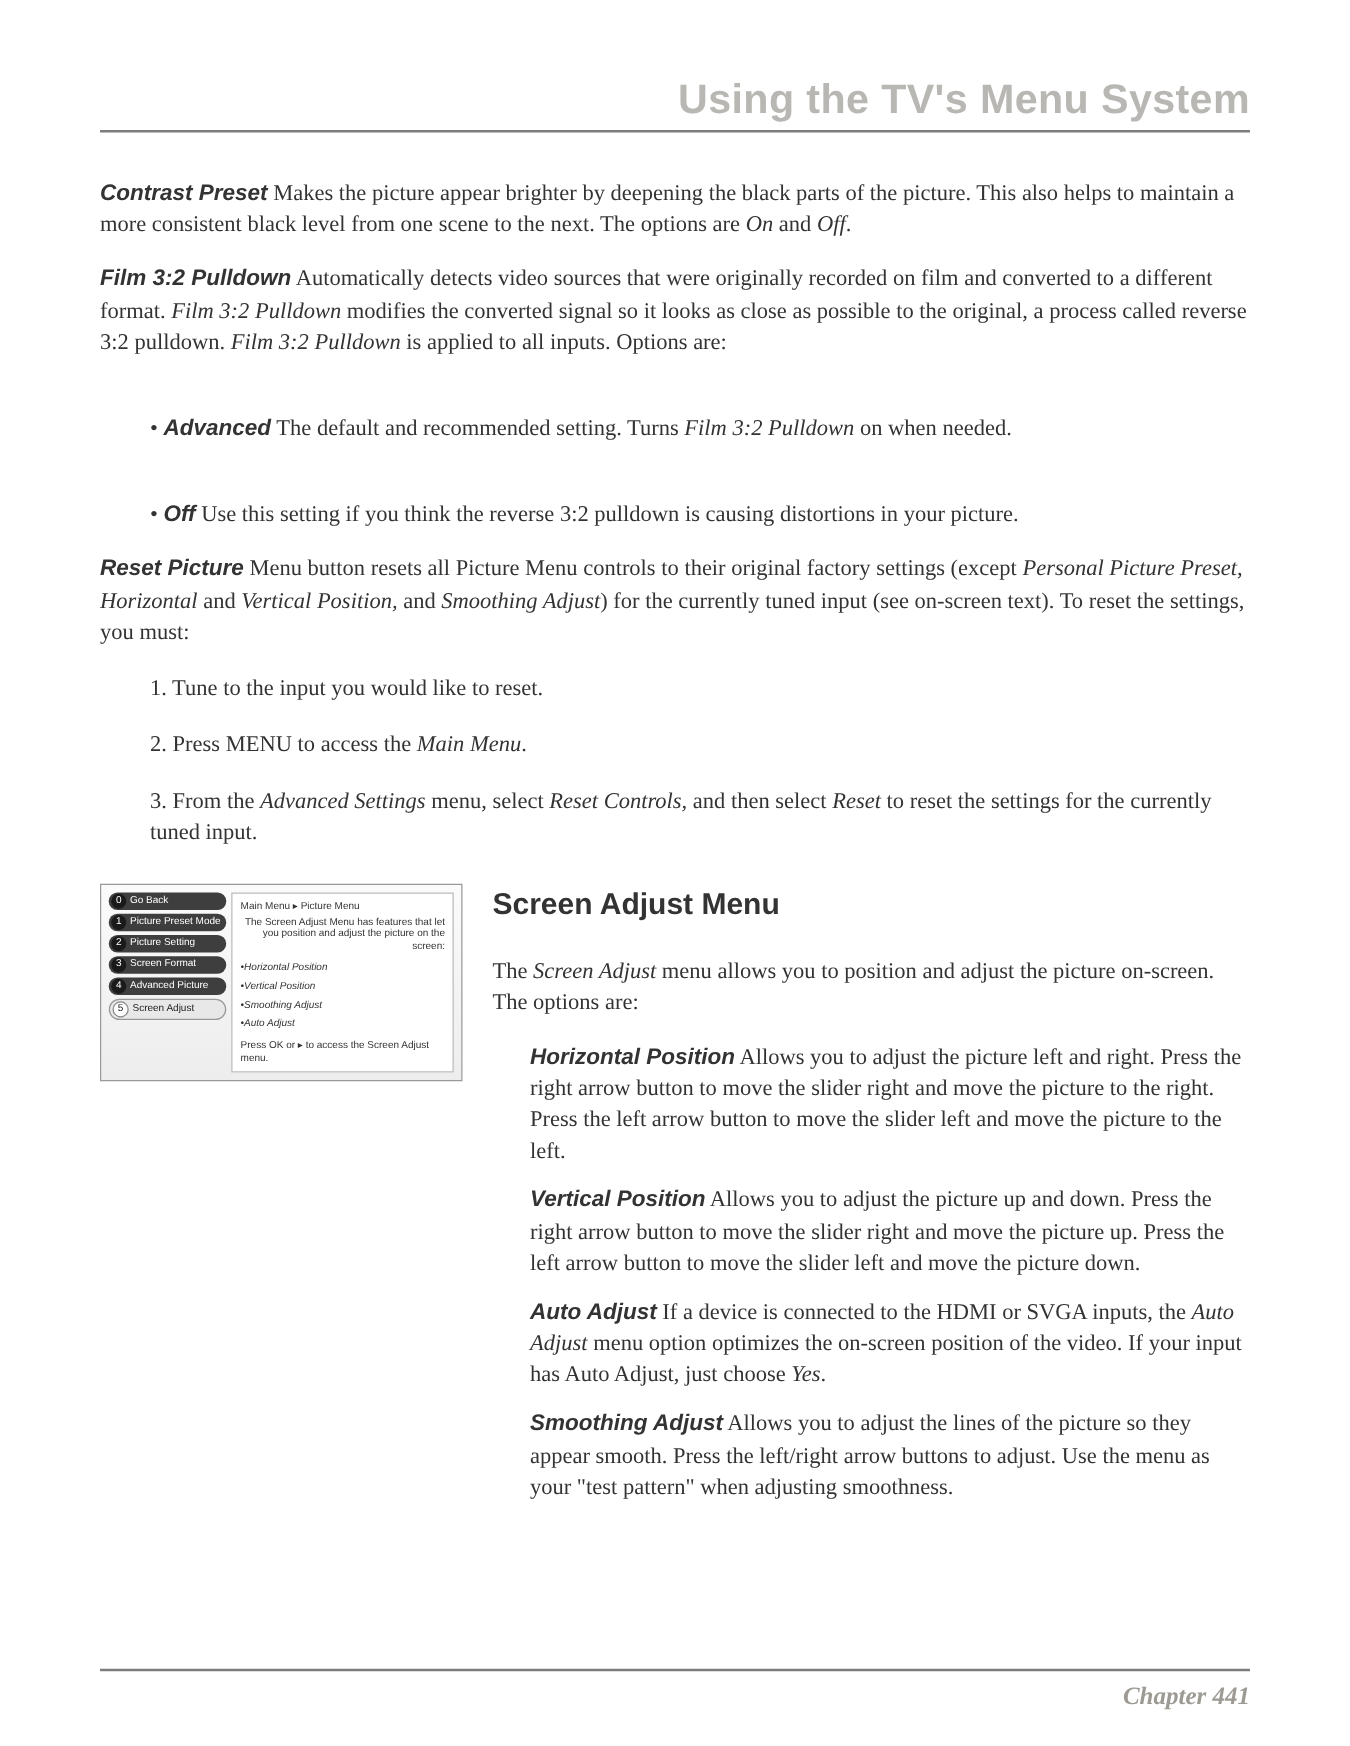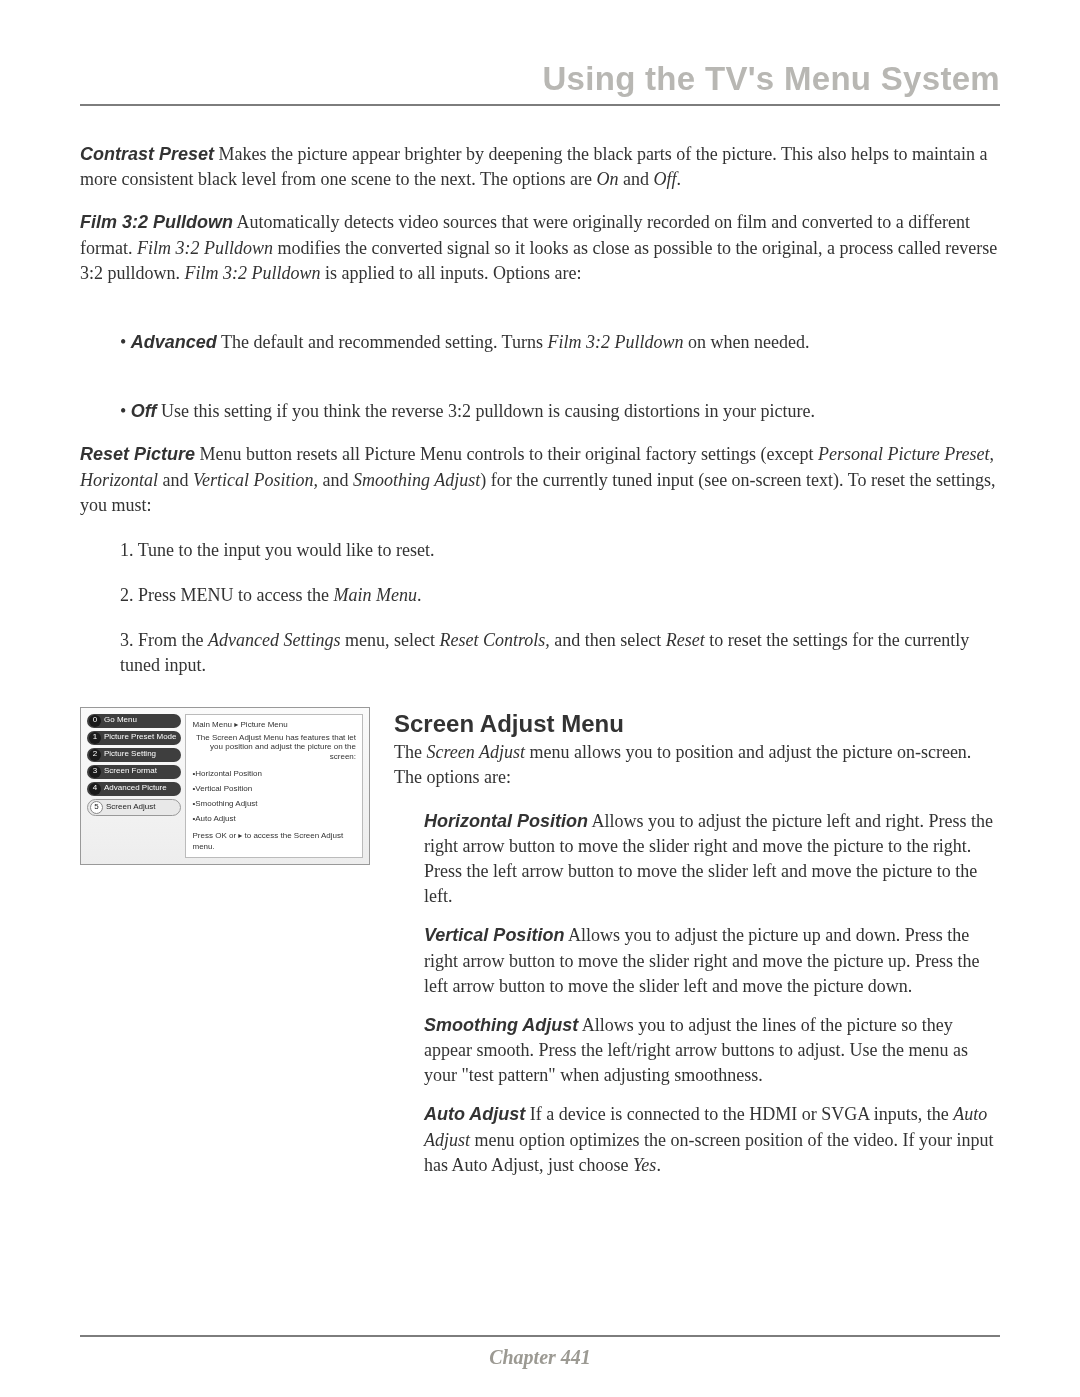--- a/index.html
+++ b/index.html
@@ -116,20 +116,21 @@
   }
   .menu-right .desc {
     font-size: 8px;
     margin-bottom: 6px;
     line-height: 1.2;
     text-align: right;
   }
   .menu-right .opt {
     font-size: 8px;
     margin: 4px 0;
+    font-style: italic;
   }
   .menu-right .footnote {
     position: absolute;
     left: 6px;
     bottom: 4px;
     font-size: 8px;
   }
   .pill {
     display: flex;
     align-items: center;
@@ -165,21 +166,21 @@
     width: 11px;
     height: 11px;
   }
   .section-text {
     flex: 1;
   }
   h2.section-heading {
     font-family: Arial, Helvetica, sans-serif;
     font-weight: 700;
     font-size: 24px;
-    margin: 0 0 0 0;
+    margin: 0 0 24px 0;
     color: #333;
   }
   .option-block {
     margin-left: 30px;
     margin-top: 18px;
   }
   .option-block p { margin-bottom: 14px; }
   
   .footer-rule {
     position: absolute;
@@ -187,21 +188,21 @@
     right: 80px;
     bottom: 60px;
     border-top: 2px solid #7d7d7d;
   }
   .footer {
     position: absolute;
     left: 80px;
     right: 80px;
     bottom: 28px;
     display: flex;
-    justify-content: center;
+    justify-content: flex-end;
     font-style: italic;
     font-size: 20px;
     color: #9c9a93;
     font-family: Georgia, serif;
     font-weight: 600;
   }
 </style>
 </head>
 <body>
 
@@ -235,21 +236,21 @@
     </ol>
 
     <div class="section-row">
 
       <div class="menu-figure">
         <div class="menu-box">
           <div class="menu-cols">
             <div class="menu-left">
               <div class="pill">
                   <span class="num">0</span>
-                  <span>Go Menu</span>
+                  <span>Go Back</span>
                 </div>
               <div class="pill">
                   <span class="num">1</span>
                   <span>Picture Preset Mode</span>
                 </div>
               <div class="pill">
                   <span class="num">2</span>
                   <span>Picture Setting</span>
                 </div>
               <div class="pill">
@@ -279,22 +280,22 @@
       </div>
 
       <div class="section-text">
         <h2 class="section-heading">Screen Adjust Menu</h2>
         <p>
           <span>The </span><span class="ital">Screen Adjust</span><span> menu allows you to position and adjust the picture on-screen. The options are:</span>
         </p>
         <div class="option-block">
           <p><span class="bold-sans">Horizontal Position</span><span>   Allows you to adjust the picture left and right. Press the right arrow button to move the slider right and move the picture to the right. Press the left arrow button to move the slider left and move the picture to the left.</span></p>
           <p><span class="bold-sans">Vertical Position</span><span>   Allows you to adjust the picture up and down. Press the right arrow button to move the slider right and move the picture up. Press the left arrow button to move the slider left and move the picture down.</span></p>
+          <p><span class="bold-sans">Auto Adjust</span><span>   If a device is connected to the HDMI or SVGA inputs, the </span><span class="ital">Auto Adjust</span><span> menu option optimizes the on-screen position of the video. If your input has Auto Adjust, just choose </span><span class="ital">Yes</span><span>.</span></p>
           <p><span class="bold-sans">Smoothing Adjust</span><span>   Allows you to adjust the lines of the picture so they appear smooth. Press the left/right arrow buttons to adjust. Use the menu as your "test pattern" when adjusting smoothness.</span></p>
-          <p><span class="bold-sans">Auto Adjust</span><span>   If a device is connected to the HDMI or SVGA inputs, the </span><span class="ital">Auto Adjust</span><span> menu option optimizes the on-screen position of the video. If your input has Auto Adjust, just choose </span><span class="ital">Yes</span><span>.</span></p>
         </div>
       </div>
     </div>
   </div>
 
   <div class="footer-rule"></div>
   <div class="footer">
     <span>Chapter 4</span>
     <span>41</span>
   </div>

